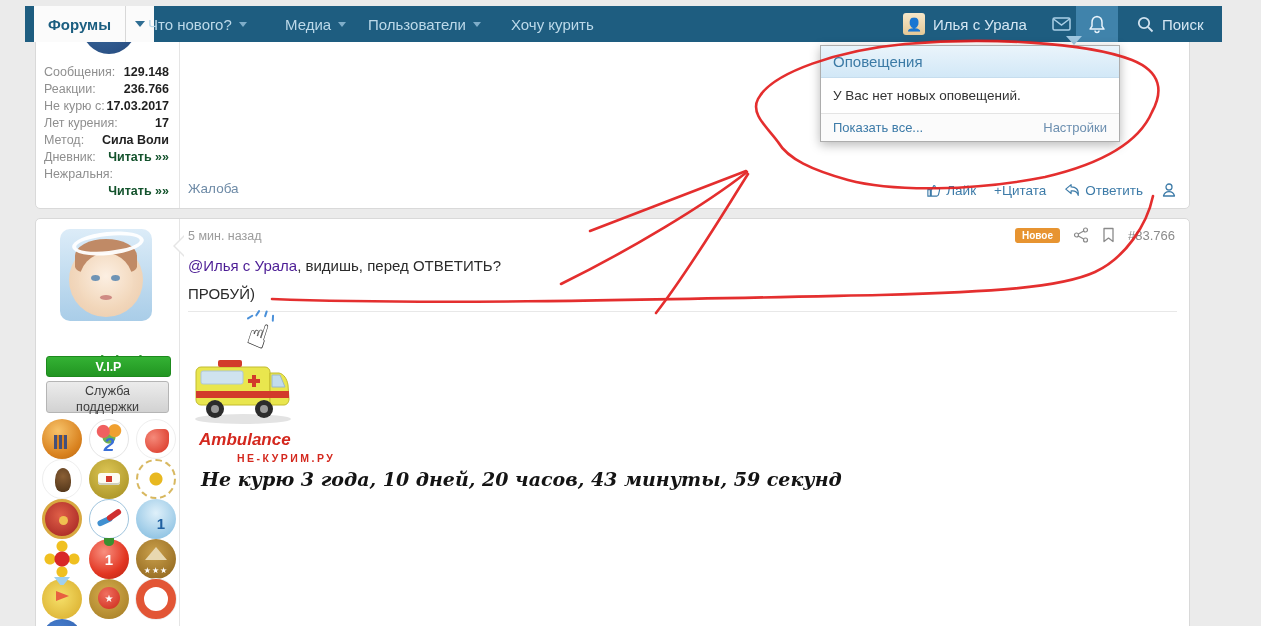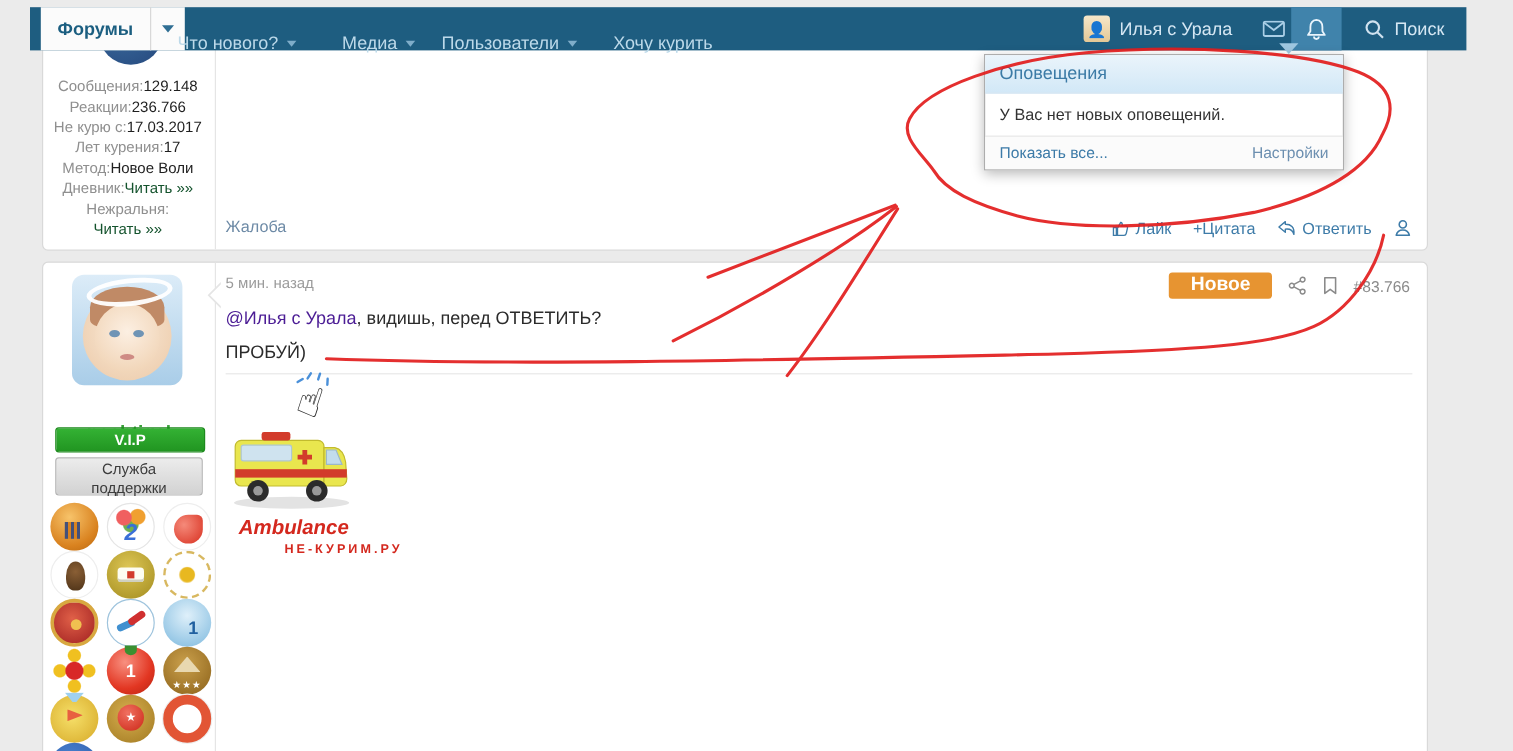--- a/index.html
+++ b/index.html
@@ -6,21 +6,21 @@
   body{width:1261px;height:626px;overflow:hidden;background:#ebebeb;
        font-family:"Liberation Sans","DejaVu Sans",sans-serif;position:relative;}
   .page{position:absolute;inset:0;width:1261px;height:626px;overflow:hidden;}
 
   
   .nav{position:absolute;left:25px;top:6px;width:1197px;height:36px;background:#1e5d80;z-index:20;}
   .nav-tab{position:absolute;left:9px;top:0;height:36px;display:flex;align-items:stretch;background:#fbfbfb;}
   .nav-tab .lbl{display:flex;align-items:center;padding:0 14px;color:#1b5e80;font-weight:bold;font-size:15px;}
   .nav-tab .caret-box{display:flex;align-items:center;padding:0 9px;border-left:1px solid #d8d8d8;}
   .tri-down{width:0;height:0;border-left:5px solid transparent;border-right:5px solid transparent;border-top:6px solid #2f6e93;}
-  .nav-item{position:absolute;top:12px;height:36px;display:flex;align-items:center;gap:7px;color:#bcd9e9;font-size:15px;cursor:pointer;justify-content:flex-end;}
+  .nav-item{position:absolute;top:0;height:36px;display:flex;align-items:center;gap:7px;color:#bcd9e9;font-size:15px;cursor:pointer;justify-content:flex-end;}
   .nav-item .tri-down{border-top-color:#7fadc9;border-left-width:4px;border-right-width:4px;border-top-width:5px;}
   .nav-user{position:absolute;top:0;height:36px;display:flex;align-items:center;gap:8px;color:#d5e7f3;font-size:15px;}
   .mini-avatar{width:22px;height:22px;border-radius:3px;background:linear-gradient(#f6e7c9,#e4c896);display:flex;align-items:center;justify-content:center;font-size:13px;color:#7a5a30;overflow:hidden;}
   .bell-btn{position:absolute;left:1051px;top:0;width:42px;height:36px;background:#4083ab;display:flex;align-items:center;justify-content:center;}
   .bell-caret{position:absolute;left:1066px;top:36px;width:0;height:0;border-left:8px solid transparent;border-right:8px solid transparent;border-top:9px solid #9fc7e0;z-index:21;}
   .env-btn{position:absolute;left:1022px;top:0;width:28px;height:36px;display:flex;align-items:center;justify-content:center;}
   .search-btn{position:absolute;left:1102px;top:0;height:36px;display:flex;align-items:center;gap:8px;color:#d5e7f3;font-size:15px;padding:0 10px;}
 
   
   .dropdown{position:absolute;left:820px;top:45px;width:298px;background:#fff;border:1px solid #adadad;
@@ -34,23 +34,23 @@
   
   .card{position:absolute;left:35px;background:#fff;border:1px solid #d9d9d9;border-radius:5px;width:1153px;}
   .card1{top:28px;height:179px;overflow:hidden;}
   .card2{top:218px;height:420px;}
   .side{position:absolute;left:0;top:0;bottom:0;width:143px;border-right:1px solid #e5e5e5;}
 
   
   .half-avatar{position:absolute;left:46px;top:-29px;width:54px;height:54px;border-radius:50%;
                background:radial-gradient(circle at 35% 35%,#3d6ea0,#24477c);}
   .stats{position:absolute;left:8px;right:10px;top:34px;font-size:12.5px;}
-  .stat-row{display:flex;justify-content:center;height:17px;align-items:center;}
+  .stat-row{display:flex;justify-content:space-between;height:17px;align-items:center;}
   .stat-row .k{color:#8f8f8f;}
-  .stat-row .v{color:#1f1f1f;font-weight:normal;}
+  .stat-row .v{color:#1f1f1f;font-weight:bold;}
   .stat-row .v.link{color:#14532d;}
 
   .report-link{position:absolute;left:152px;bottom:12px;color:#6d8aa6;font-size:13.5px;}
   .actions{position:absolute;right:12px;bottom:10px;display:flex;align-items:center;gap:18px;color:#3d7ba8;font-size:13.5px;}
   .act{display:flex;gap:5px;cursor:pointer;}
 
   
   .avatar2{position:absolute;left:24px;top:10px;width:92px;height:92px;border-radius:10px;
            background:linear-gradient(#dcecf8,#a9cde8);overflow:hidden;}
   .halo{position:absolute;left:12px;top:3px;width:64px;height:15px;border:4px solid rgba(255,255,255,.95);border-radius:50%;transform:rotate(-6deg);}
@@ -104,21 +104,21 @@
   .b13:after{content:"";position:absolute;left:12px;top:-2px;width:16px;height:8px;background:#9fd0ee;clip-path:polygon(0 0,40% 100%,60% 100%,100% 0);}
   .b14{background:radial-gradient(circle at 45% 40%,#d8b050,#a07820);}
   .b14:after{content:"★";position:absolute;left:0;right:0;top:14px;text-align:center;color:#fff;font-size:10px;z-index:1;}
   .b14:before{content:"";position:absolute;left:9px;top:8px;width:22px;height:22px;border-radius:50%;background:radial-gradient(circle at 38% 32%,#f07060,#cc2818);}
   .b15{background:#fff;border:8px solid #e25535;box-shadow:inset 0 0 0 2px #fff,0 0 0 1px #eee;}
   .b16{background:radial-gradient(circle at 40% 35%,#4a82d0,#2c5aa8);}
 
   
   .post-time{position:absolute;left:152px;top:10px;color:#9b9b9b;font-size:12.5px;}
   .post-meta{position:absolute;right:14px;top:8px;display:flex;align-items:center;gap:13px;}
-  .new-badge{background:#e79431;color:#fff;font-size:16px;font-weight:bold;border-radius:3px;padding:2px 18px;}
+  .new-badge{background:#e79431;color:#fff;font-size:10px;font-weight:bold;border-radius:3px;padding:2px 7px;}
   .post-num{color:#8b8b8b;font-size:13px;}
   .msg{position:absolute;left:152px;top:38px;font-size:15px;color:#2b2b2b;}
   .msg .mention{color:#4c1d95;}
   .msg2{position:absolute;left:152px;top:66px;font-size:15px;color:#2b2b2b;}
   .divider{position:absolute;left:152px;top:92px;width:989px;height:1px;background:#e8e8e8;}
   .hand{position:absolute;left:212px;top:96px;font-size:34px;color:#2c2c2c;transform:rotate(18deg);}
   .ray{position:absolute;width:2px;height:7px;background:#4a90d9;border-radius:1px;}
   .amb{position:absolute;left:152px;top:132px;}
   .sig-brand{position:absolute;left:163px;top:211px;color:#d4281e;font-weight:bold;font-style:italic;font-size:17px;}
   .sig-site{position:absolute;left:162px;top:233px;color:#d4281e;font-weight:bold;font-size:10.5px;letter-spacing:2.5px;padding-left:39px;}
@@ -148,21 +148,21 @@
         <div class="stat-row">
           <span class="k">Не курю с:</span>
           <span class="v">17.03.2017</span>
         </div>
         <div class="stat-row">
           <span class="k">Лет курения:</span>
           <span class="v">17</span>
         </div>
         <div class="stat-row">
           <span class="k">Метод:</span>
-          <span class="v">Новое Воли</span>
+          <span class="v">Сила Воли</span>
         </div>
         <div class="stat-row">
           <span class="k">Дневник:</span>
           <span class="v link">Читать »»</span>
         </div>
         <div class="stat-row">
           <span class="k">Нежральня:</span>
           <span class="v"></span>
         </div>
         <div class="stat-row">
@@ -309,20 +309,21 @@
         <rect x="8" y="40" width="93" height="7" fill="#d23b2b"></rect>
         <circle cx="27" cy="58" r="9" fill="#2b2b2b"></circle>
           <circle cx="27" cy="58" r="4" fill="#9a9a9a"></circle>
         <circle cx="76" cy="58" r="9" fill="#2b2b2b"></circle>
           <circle cx="76" cy="58" r="4" fill="#9a9a9a"></circle>
         <path d="M64 24h4v4h4v4h-4v4h-4v-4h-4v-4h4z" fill="#d23b2b"></path>
       </svg>
     </div>
     <div class="sig-brand">Ambulance</div>
     <div class="sig-site">НЕ-КУРИМ.РУ</div>
+    <div class="sig-counter">Не курю  3 года, 10 дней, 20 часов, 43 минуты, 59 секунд</div>
   </div>
 
   <div class="nav">
     <div class="nav-tab">
       <span class="lbl">Форумы</span>
       <span class="caret-box">
           <span class="tri-down"></span>
         </span>
     </div>
     <div class="nav-item" style="left:123px;">

